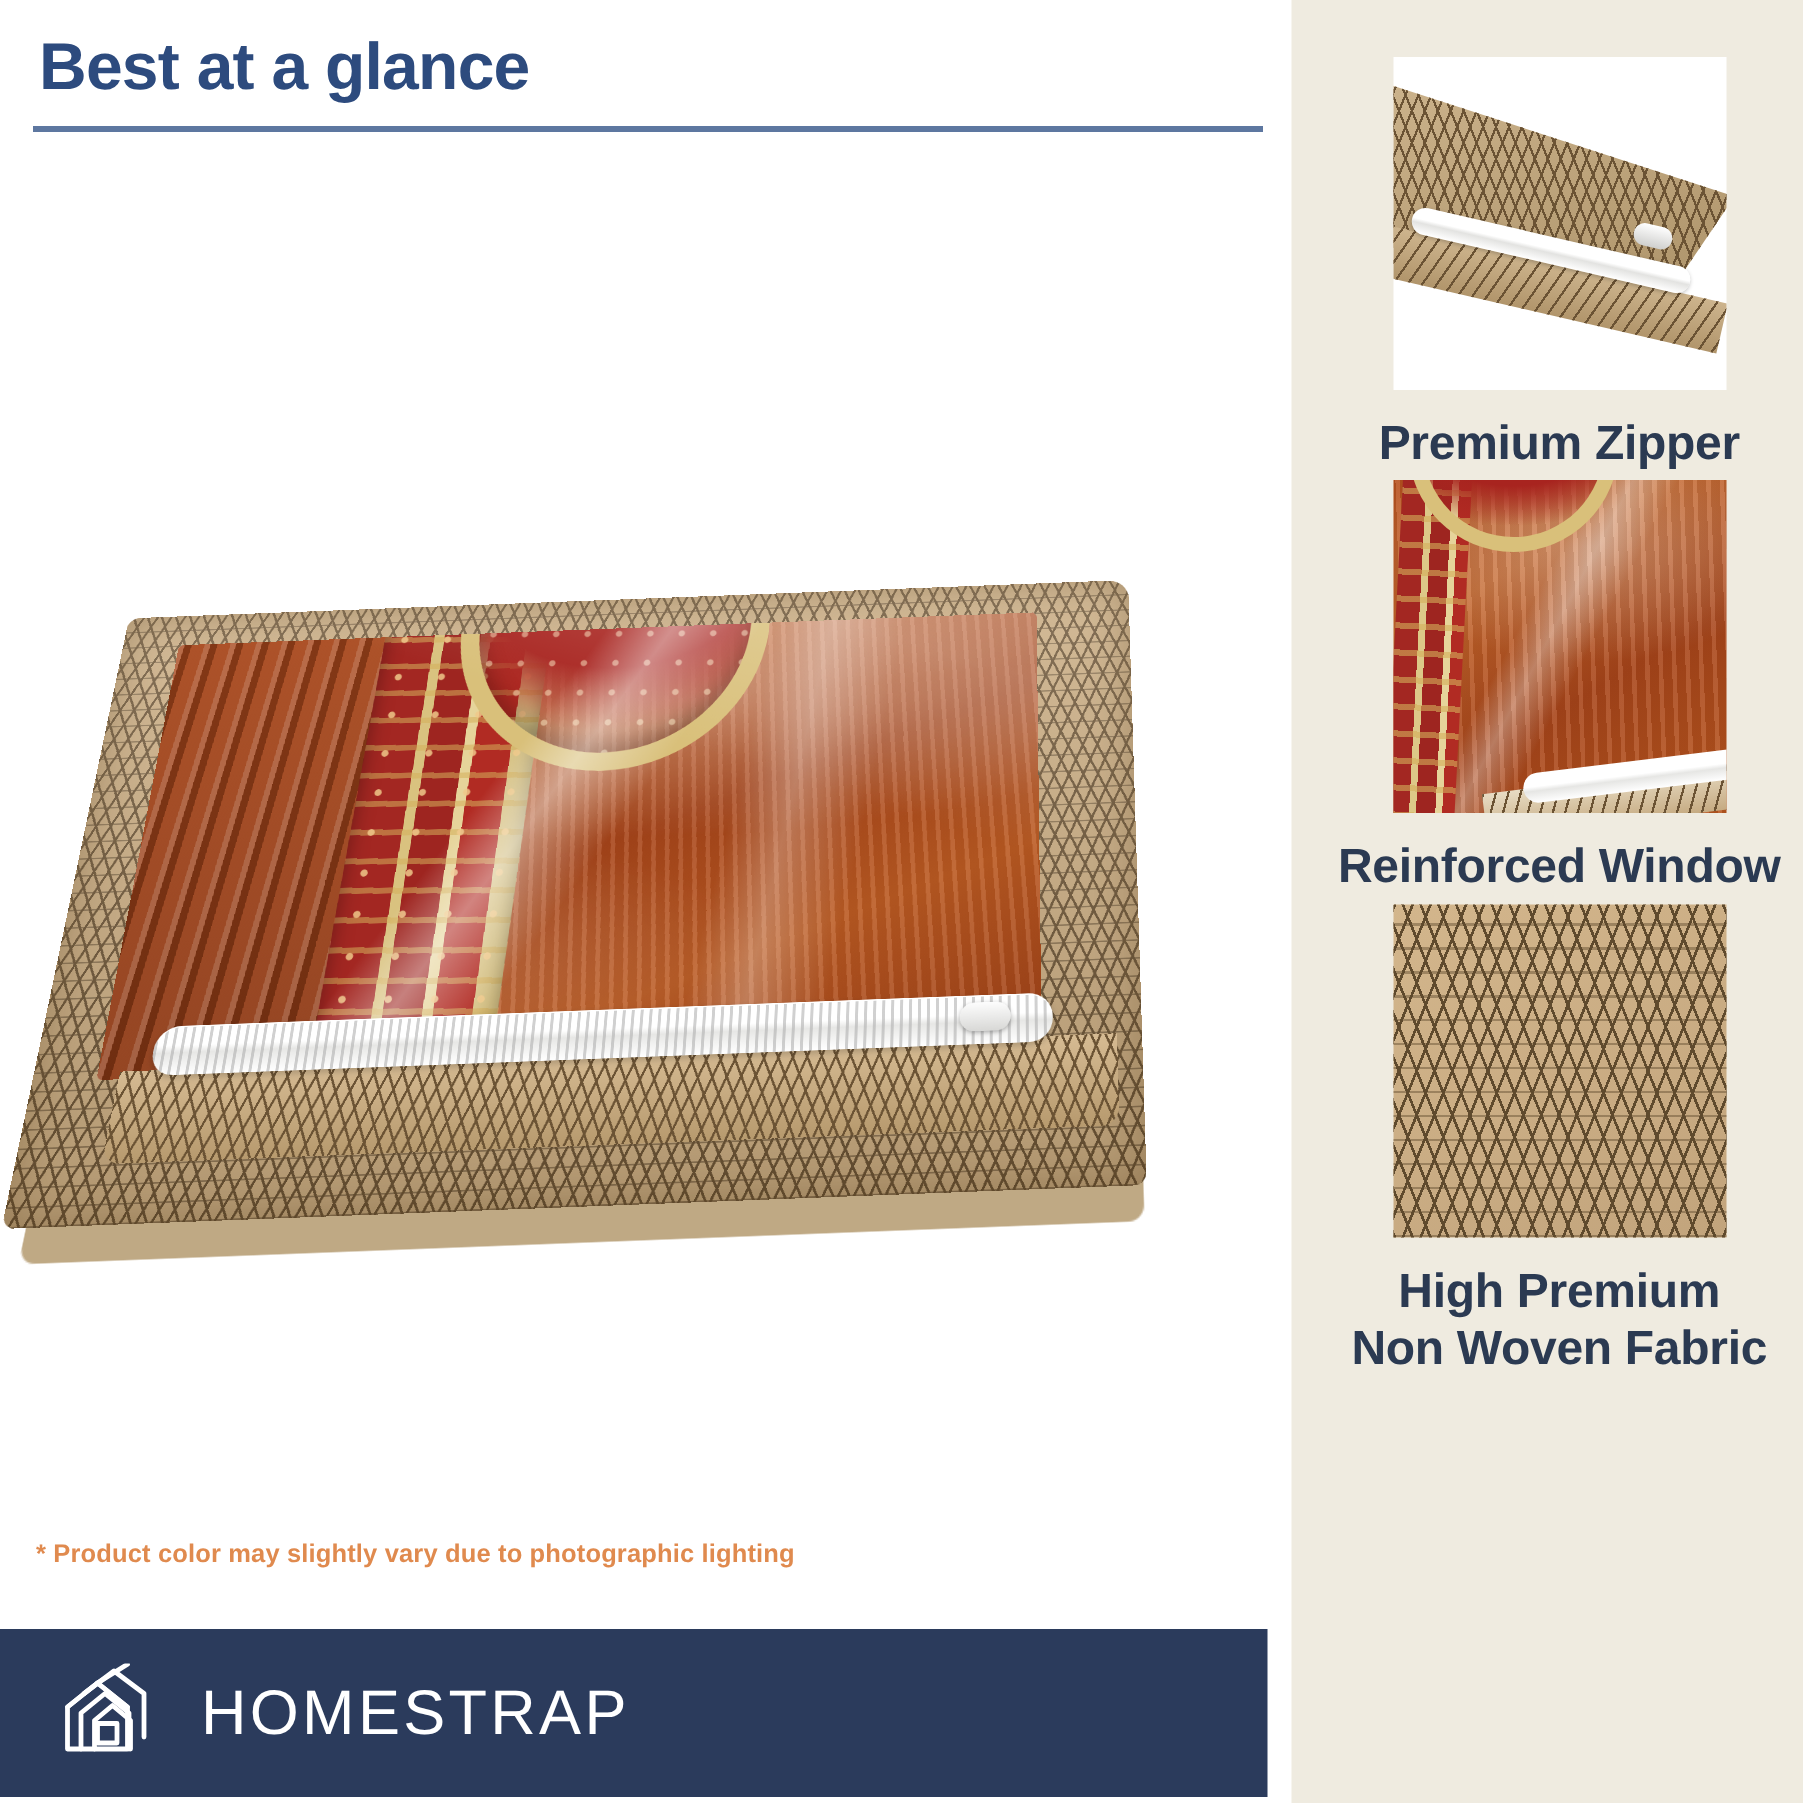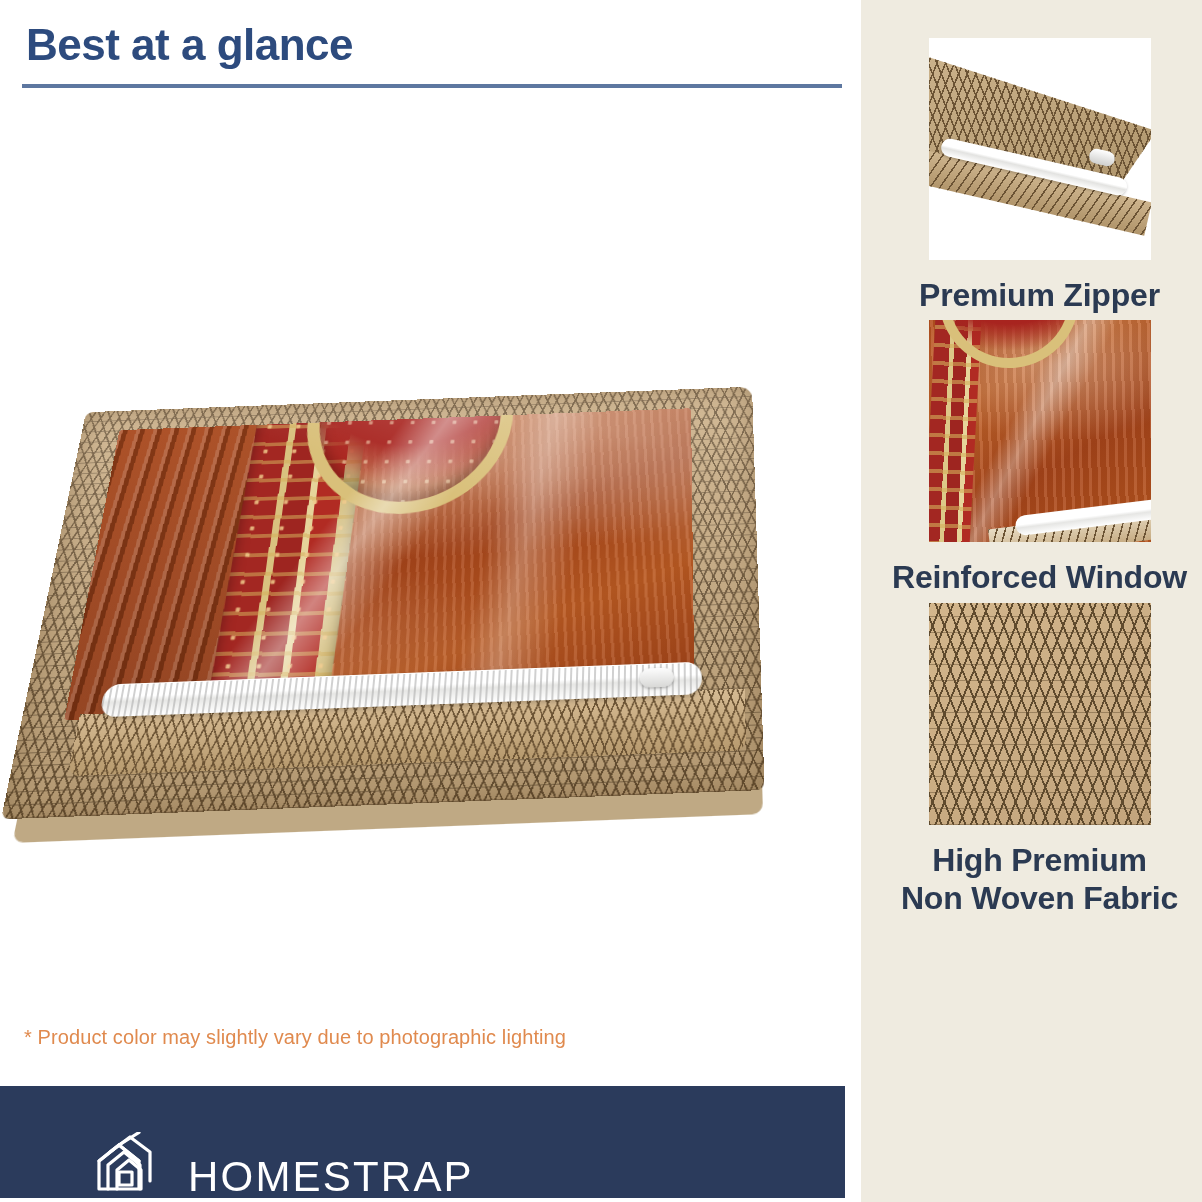--- a/index.html
+++ b/index.html
@@ -220,36 +220,36 @@
     background:
       repeating-linear-gradient(112deg, #6b5334 0 1.6px, rgba(0,0,0,0) 1.6px 9px),
       repeating-linear-gradient(68deg, #6b5334 0 1.6px, rgba(0,0,0,0) 1.6px 9px),
       linear-gradient(180deg, #d6bb93, #b79a6e);
   }
 
   
   #disclaimer {
     position: absolute;
     left: 24px; top: 1026px;
-    font-size: 20px;
-    font-weight: normal;
+    font-size: 17px;
+    font-weight: bold;
     color: #e08a4e;
     letter-spacing: .1px;
     white-space: nowrap;
   }
 
   
   #footer {
     position: absolute;
     left: 0; top: 1086px;
     width: 845px; height: 112px;
     background: #2b3b5c;
     display: flex;
-    align-items: flex-end;
-    padding-left: 94px;
+    align-items: center;
+    padding-left: 40px;
     box-sizing: border-box;
   }
   #brand-logo-icon { display: block; }
   #brand-name {
     color: #ffffff;
     font-size: 42px;
     font-weight: normal;
     letter-spacing: 2.2px;
     margin-left: 26px;
     line-height: 1;

